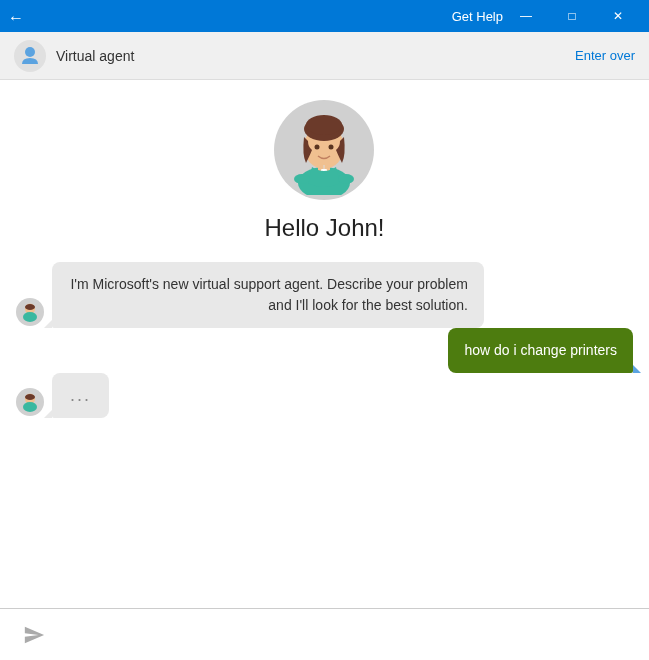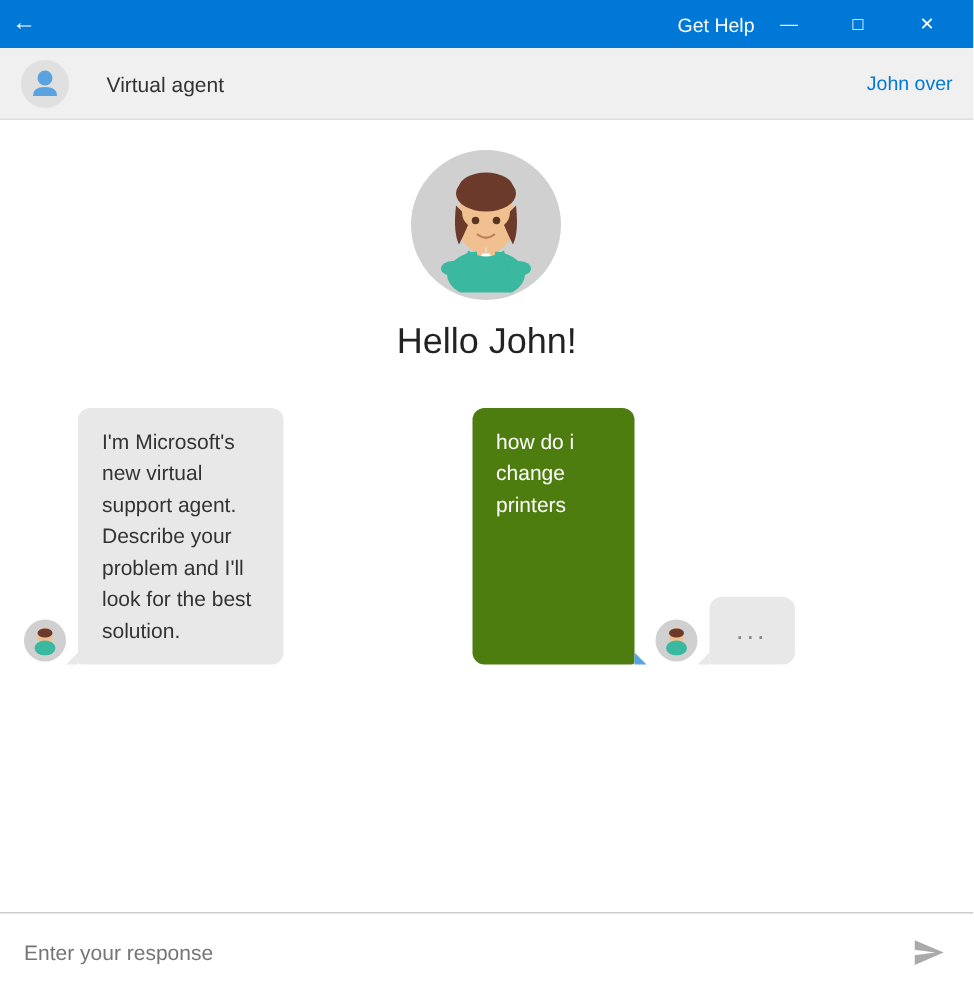--- a/index.html
+++ b/index.html
@@ -62,21 +62,20 @@
 
     
     .agent-header {
       background: #f0f0f0;
       height: 48px;
       display: flex;
       align-items: center;
       padding: 0 14px;
       border-bottom: 1px solid #ddd;
       flex-shrink: 0;
-      gap: 15px;
     }
 
     .agent-avatar-small {
       width: 32px;
       height: 32px;
       border-radius: 50%;
       background: #e0e0e0;
       margin-right: 10px;
       overflow: hidden;
       display: flex;
@@ -105,21 +104,21 @@
       flex-direction: column;
       align-items: center;
       gap: 16px;
     }
 
     
     .avatar-section {
       display: flex;
       flex-direction: column;
       align-items: center;
-      margin-bottom: 14px;
+      margin-bottom: 4px;
     }
 
     .avatar-circle {
       width: 100px;
       height: 100px;
       border-radius: 50%;
       background: #d0d0d0;
       display: flex;
       align-items: center;
       justify-content: center;
@@ -130,21 +129,22 @@
     .greeting-text {
       font-size: 24px;
       font-weight: 400;
       color: #222;
     }
 
     
     .messages-container {
       width: 100%;
       display: flex;
-      gap: 14px;
+      flex-direction: column;
+      text-align: right;
     }
 
     .message-row {
       display: flex;
       width: 100%;
     }
 
     .message-row.agent {
       justify-content: flex-start;
       align-items: flex-end;
@@ -283,21 +283,21 @@
 </div>
 
 <div class="agent-header">
   <div class="agent-avatar-small">
     <svg width="24" height="24" viewBox="0 0 24 24">
       <circle cx="12" cy="8" r="5" fill="#5ba3e0"></circle>
       <path d="M4 20 Q4 14 12 14 Q20 14 20 20" fill="#5ba3e0"></path>
     </svg>
   </div>
   <span class="agent-name">Virtual agent</span>
-  <span class="start-over">John over</span>
+  <span class="start-over">Enter over</span>
 </div>
 
 <div class="chat-area">
 
   <div class="avatar-section">
     <div class="avatar-circle">
 
       <svg width="80" height="90" viewBox="0 0 80 90">
 
         <ellipse cx="40" cy="78" rx="26" ry="16" fill="#3ab8a0"></ellipse>
@@ -360,19 +360,18 @@
       </div>
       <div class="typing-indicator">
         <span>...</span>
       </div>
     </div>
 
   </div>
 </div>
 
 <div class="input-area">
-  <input class="text-input" type="text" placeholder="Enter your response" style="">
   <div class="send-btn">
     <svg width="22" height="22" viewBox="0 0 24 24">
       <path d="M2 21L23 12 2 3v7l15 2-15 2v7z" fill="#aaa"></path>
     </svg>
   </div>
 </div>
 
 </body></html>

